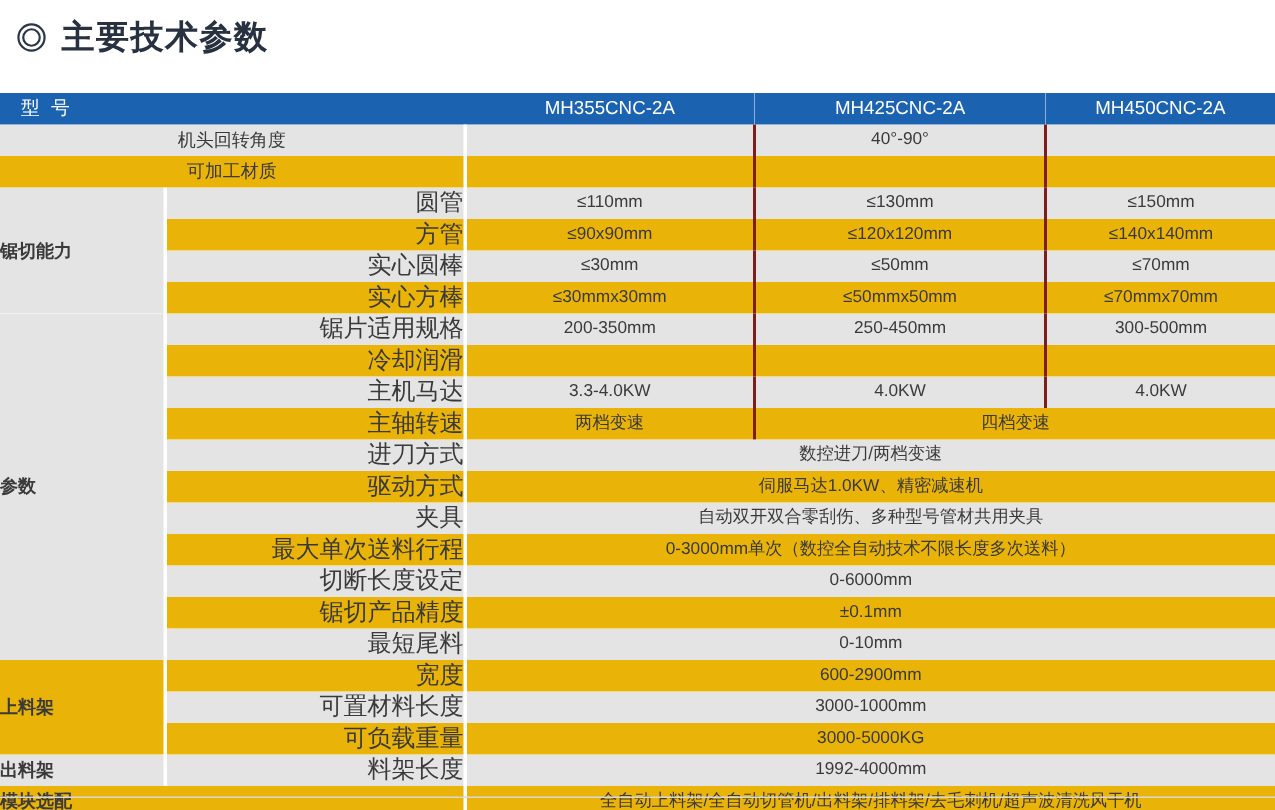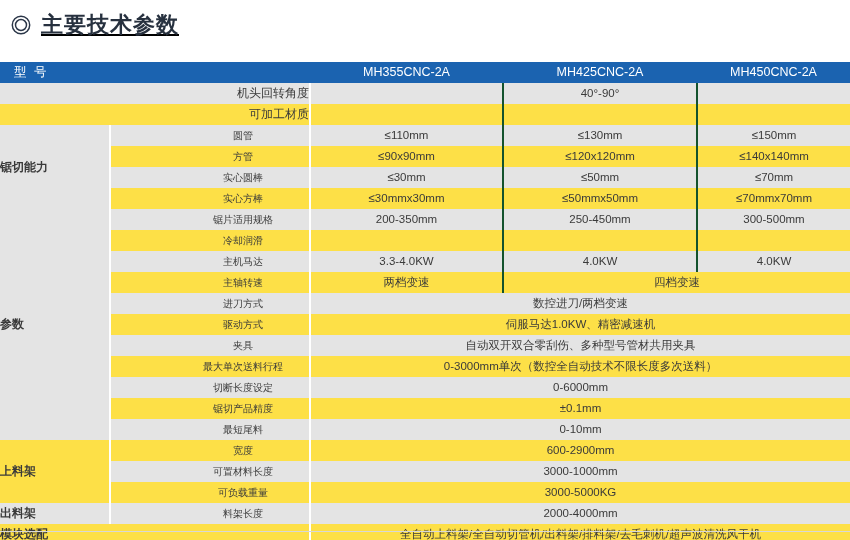--- a/index.html
+++ b/index.html
@@ -7,21 +7,21 @@
     width: 850px; height: 540px;
     background: #ffffff;
     font-family: "Liberation Sans", "DejaVu Sans", sans-serif;
     overflow: hidden;
   }
   #root { position: relative; width: 850px; height: 540px; background:#fff; }
 
   
   .title-bar {
     position: absolute; left: 0; top: 0; width: 850px; height: 50px;
-    display: flex; align-items: center; padding-left: 10px; text-decoration: underline;
+    display: flex; align-items: center; padding-left: 10px;
   }
   .ring-icon { width: 22px; height: 22px; flex: 0 0 22px; margin-right: 9px; }
   .title-cn {
     font-size: 22px; font-weight: 700; color: #27313f;
     letter-spacing: 1px; line-height: 1; white-space: nowrap;
   }
   .title-en {
     font-size: 19px; font-weight: 400; color: #4a5563;
     margin-left: 14px; letter-spacing: .3px; white-space: nowrap;
     line-height: 1;
@@ -40,34 +40,34 @@
   thead th {
     background: #1b63b0; color: #ffffff; height: 26px; line-height: 26px;
     font-size: 12.5px; font-weight: 400; text-align: center;
     border-right: 2px solid #ffffff;
   }
   thead th.h-model { text-align: left; padding-left: 14px; letter-spacing: 2px; }
   thead th:last-child { border-right: 0; }
 
   
   tr.alt > td { background: #e4e4e4; }
-  tr.plain > td { background: #fde047; }
+  tr.plain > td { background: #eab308; }
 
   
   td.grp {
     background: #e9e9e9; text-align: left; color: #3a3a3a;
     font-size: 12px; vertical-align: middle; font-weight: bold;
   }
 
   
-  td.sub { padding-left: 66px; text-align: center; color: #3a3a3a; font-size: 10px; }
-  td.fullrow-label { padding-left: 0; text-align: right; font-size: 12px; }
-
-  
-  td.val { text-align: center; color: #3a3a3a; border-right: 2px solid #14532d; }
+  td.sub { padding-left: 66px; text-align: right; color: #3a3a3a; font-size: 16px; }
+  td.fullrow-label { padding-left: 0; text-align: center; font-size: 12px; }
+
+  
+  td.val { text-align: center; color: #3a3a3a; border-right: 2px solid #7f1d1d; }
   td.val.last { border-right: 0; }
   td.span { text-align: center; color: #3a3a3a; }
 
   
   td.sepright { border-right: 2px solid #ffffff; }
 
   .bottom-rule {
     position: absolute; left: 0; top: 531px; width: 850px; height: 1px;
     background: #d8d8d8;
   }
@@ -200,21 +200,21 @@
           <td class="sub sepright">可置材料长度</td>
           <td class="span" colspan="3">3000-1000mm</td>
         </tr>
         <tr class="plain">
           <td class="sub sepright">可负载重量</td>
           <td class="span" colspan="3">3000-5000KG</td>
         </tr>
         <tr class="alt">
           <td rowspan="1" class="grp sepright">出料架</td>
           <td class="sub sepright">料架长度</td>
-          <td class="span" colspan="3">2000-4000mm</td>
+          <td class="span" colspan="3">1992-4000mm</td>
         </tr>
         <tr class="plain">
           <td rowspan="1" class="grp sepright" colspan="2" style="width: 310px;">模块选配</td>
           <td colspan="3" class="span">全自动上料架/全自动切管机/出料架/排料架/去毛刺机/超声波清洗风干机</td>
         </tr>
       </tbody>
   </table>
 
   <div class="bottom-rule"></div>
 </div>

